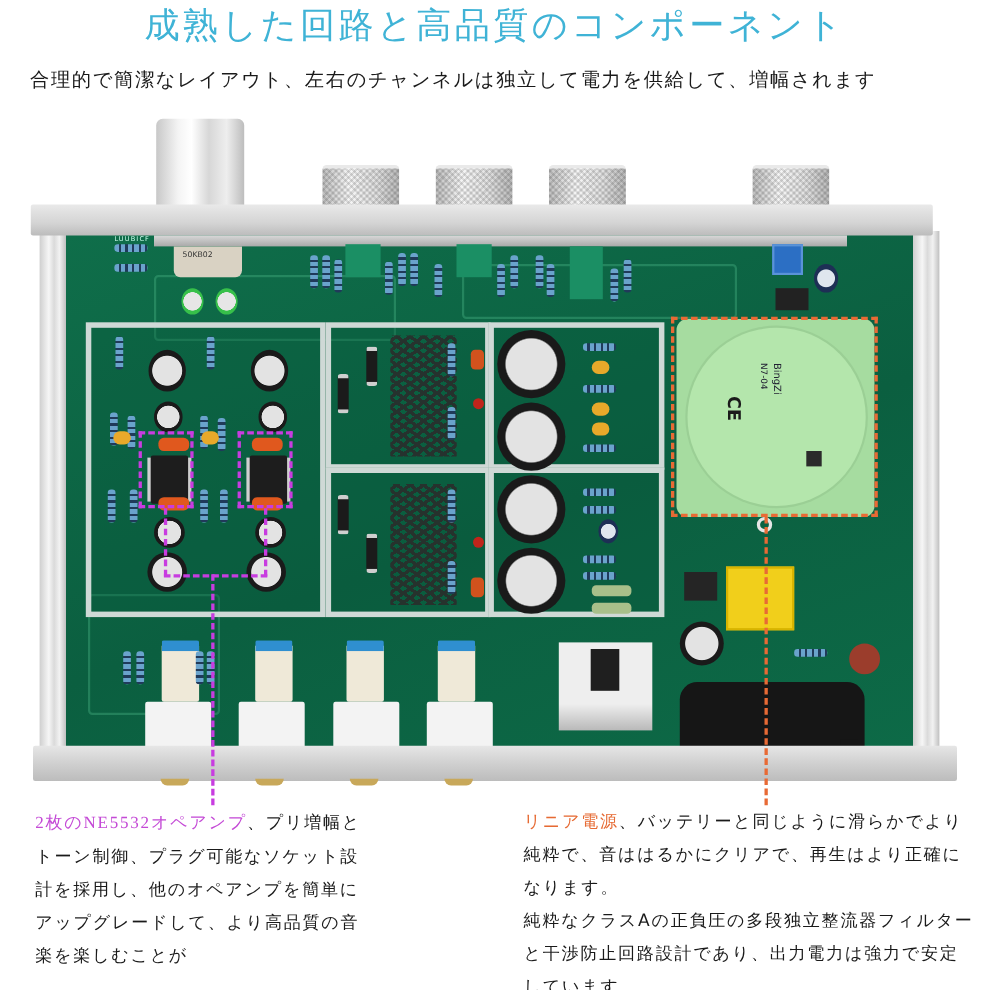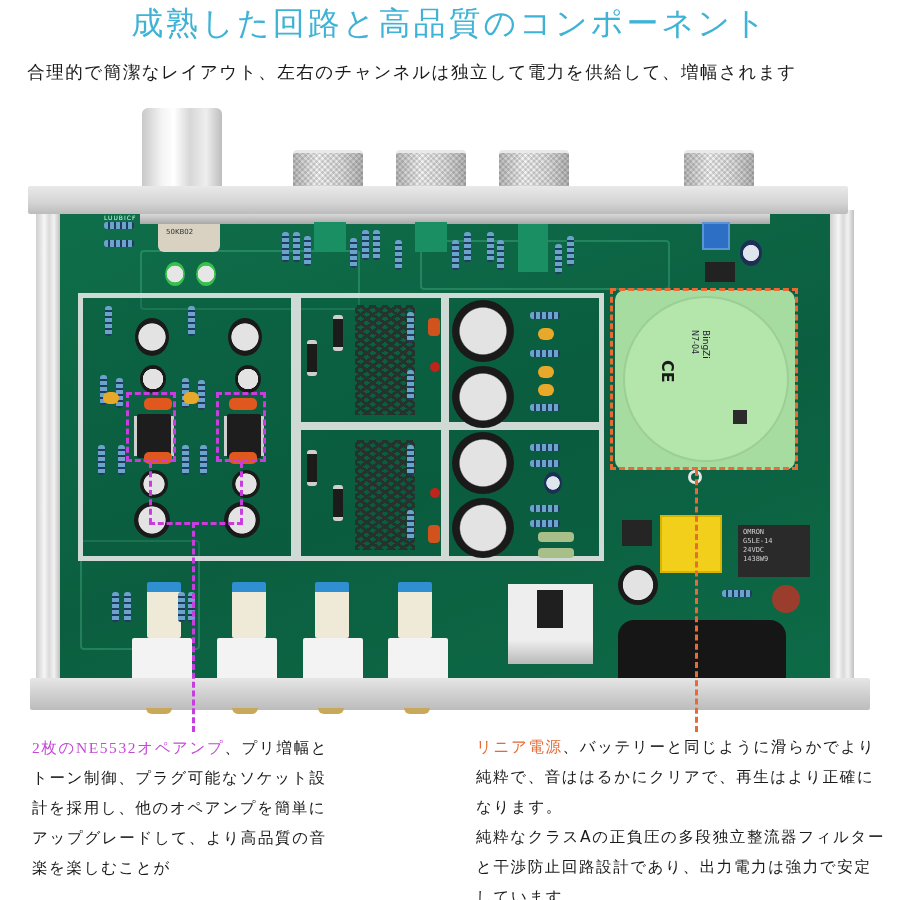--- a/index.html
+++ b/index.html
@@ -254,26 +254,20 @@
     <div style="position:absolute;left:84px;top:40px;font-size:8px;color:#223;transform:rotate(90deg);transform-origin:left top;">N7-04</div>
     <div style="position:absolute;left:62px;top:70px;font-size:16px;color:#1a1a1a;transform:rotate(90deg);transform-origin:left top;font-weight:bold">CE</div>
     <div style="position:absolute;left:118px;top:120px;width:14px;height:14px;background:#2b2b2b"></div>
   </div>
   <div class="dash-orange" style="left:610px;top:288px;width:188px;height:182px"></div>
 
   <div style="position:absolute;left:688px;top:470px;width:14px;height:14px;border-radius:50%;border:3px solid #e6e6e6"></div>
   <div style="position:absolute;left:622px;top:520px;width:30px;height:26px;background:#252525"></div>
   <div class="cap" style="left:618px;top:565px;width:40px;height:40px"></div>
   <div class="relay-yellow"></div>
-  <div class="relay-black">
-    <div>OMRON</div>
-    <div>G5LE-14</div>
-    <div>24VDC</div>
-    <div>1438W9</div>
-  </div>
   <div class="resistor h" style="left:722px;top:590px"></div>
   <div style="position:absolute;left:772px;top:585px;width:28px;height:28px;border-radius:50%;background:#9b3d2c"></div>
   <div class="iec"></div>
   <div style="position:absolute;left:764px;top:672px;width:16px;height:18px;background:#161616"></div>
 
   <div class="reg-plate"></div>
   <div class="reg"></div>
 
   <div class="resistor" style="left:112px;top:592px"></div>
   <div class="resistor" style="left:124px;top:592px"></div>

